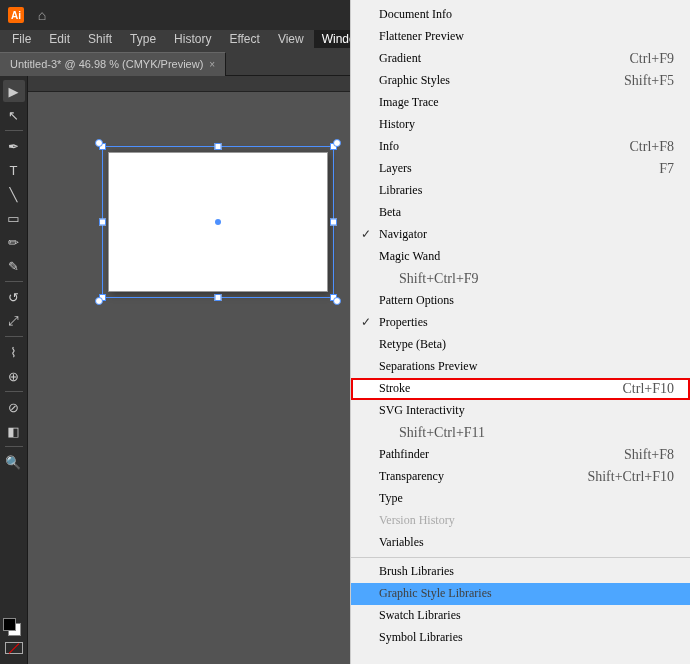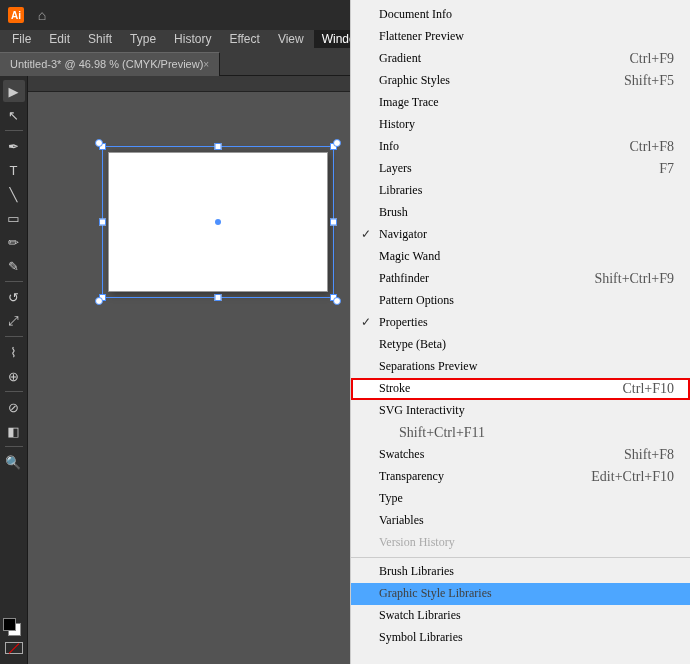--- a/index.html
+++ b/index.html
@@ -73,20 +73,21 @@
       border-bottom: 1px solid #1a1a1a;
     }
     .tab {
       height: 24px;
       background: #535353;
       color: #ccc;
       font-size: 11px;
       padding: 0 10px;
       display: flex;
       align-items: center;
+      gap: 6px;
       border-right: 1px solid #1a1a1a;
       border-top: 1px solid #666;
     }
     .tab-close {
       color: #aaa;
       font-size: 10px;
       cursor: pointer;
     }
 
     
@@ -367,30 +368,29 @@
         <span class="menu-row-shortcut">Ctrl+F8</span>
       </div>
       <div class="menu-row">
         <span class="menu-row-label">Layers</span>
         <span class="menu-row-shortcut">F7</span>
       </div>
       <div class="menu-row">
         <span class="menu-row-label">Libraries</span>
       </div>
       <div class="menu-row">
-        <span class="menu-row-label">Brush</span>
+        <span class="menu-row-label">Beta</span>
       </div>
       <div class="menu-row checked">
         <span class="menu-row-label">Navigator</span>
       </div>
       <div class="menu-row">
         <span class="menu-row-label">Magic Wand</span>
       </div>
       <div class="menu-row">
-        <span class="menu-row-label">Pathfinder</span>
         <span class="menu-row-shortcut">Shift+Ctrl+F9</span>
       </div>
       <div class="menu-row">
         <span class="menu-row-label">Pattern Options</span>
       </div>
       <div class="menu-row checked">
         <span class="menu-row-label">Properties</span>
       </div>
       <div class="menu-row">
         <span class="menu-row-label">Retype (Beta)</span>
@@ -402,36 +402,36 @@
         <span class="menu-row-label">Stroke</span>
         <span class="menu-row-shortcut">Ctrl+F10</span>
       </div>
       <div class="menu-row">
         <span class="menu-row-label">SVG Interactivity</span>
       </div>
       <div class="menu-row">
         <span class="menu-row-shortcut">Shift+Ctrl+F11</span>
       </div>
       <div class="menu-row">
-        <span class="menu-row-label">Swatches</span>
+        <span class="menu-row-label">Pathfinder</span>
         <span class="menu-row-shortcut">Shift+F8</span>
       </div>
       <div class="menu-row">
         <span class="menu-row-label">Transparency</span>
-        <span class="menu-row-shortcut">Edit+Ctrl+F10</span>
+        <span class="menu-row-shortcut">Shift+Ctrl+F10</span>
       </div>
       <div class="menu-row">
         <span class="menu-row-label">Type</span>
-      </div>
-      <div class="menu-row">
-        <span class="menu-row-label">Variables</span>
       </div>
       <div class="menu-row disabled">
         <span class="menu-row-label">Version History</span>
       </div>
+      <div class="menu-row">
+        <span class="menu-row-label">Variables</span>
+      </div>
       <div class="menu-separator"></div>
       <div class="menu-row">
         <span class="menu-row-label">Brush Libraries</span>
       </div>
       <div class="menu-row selected-blue">
         <span class="menu-row-label">Graphic Style Libraries</span>
       </div>
       <div class="menu-row">
         <span class="menu-row-label">Swatch Libraries</span>
       </div>

